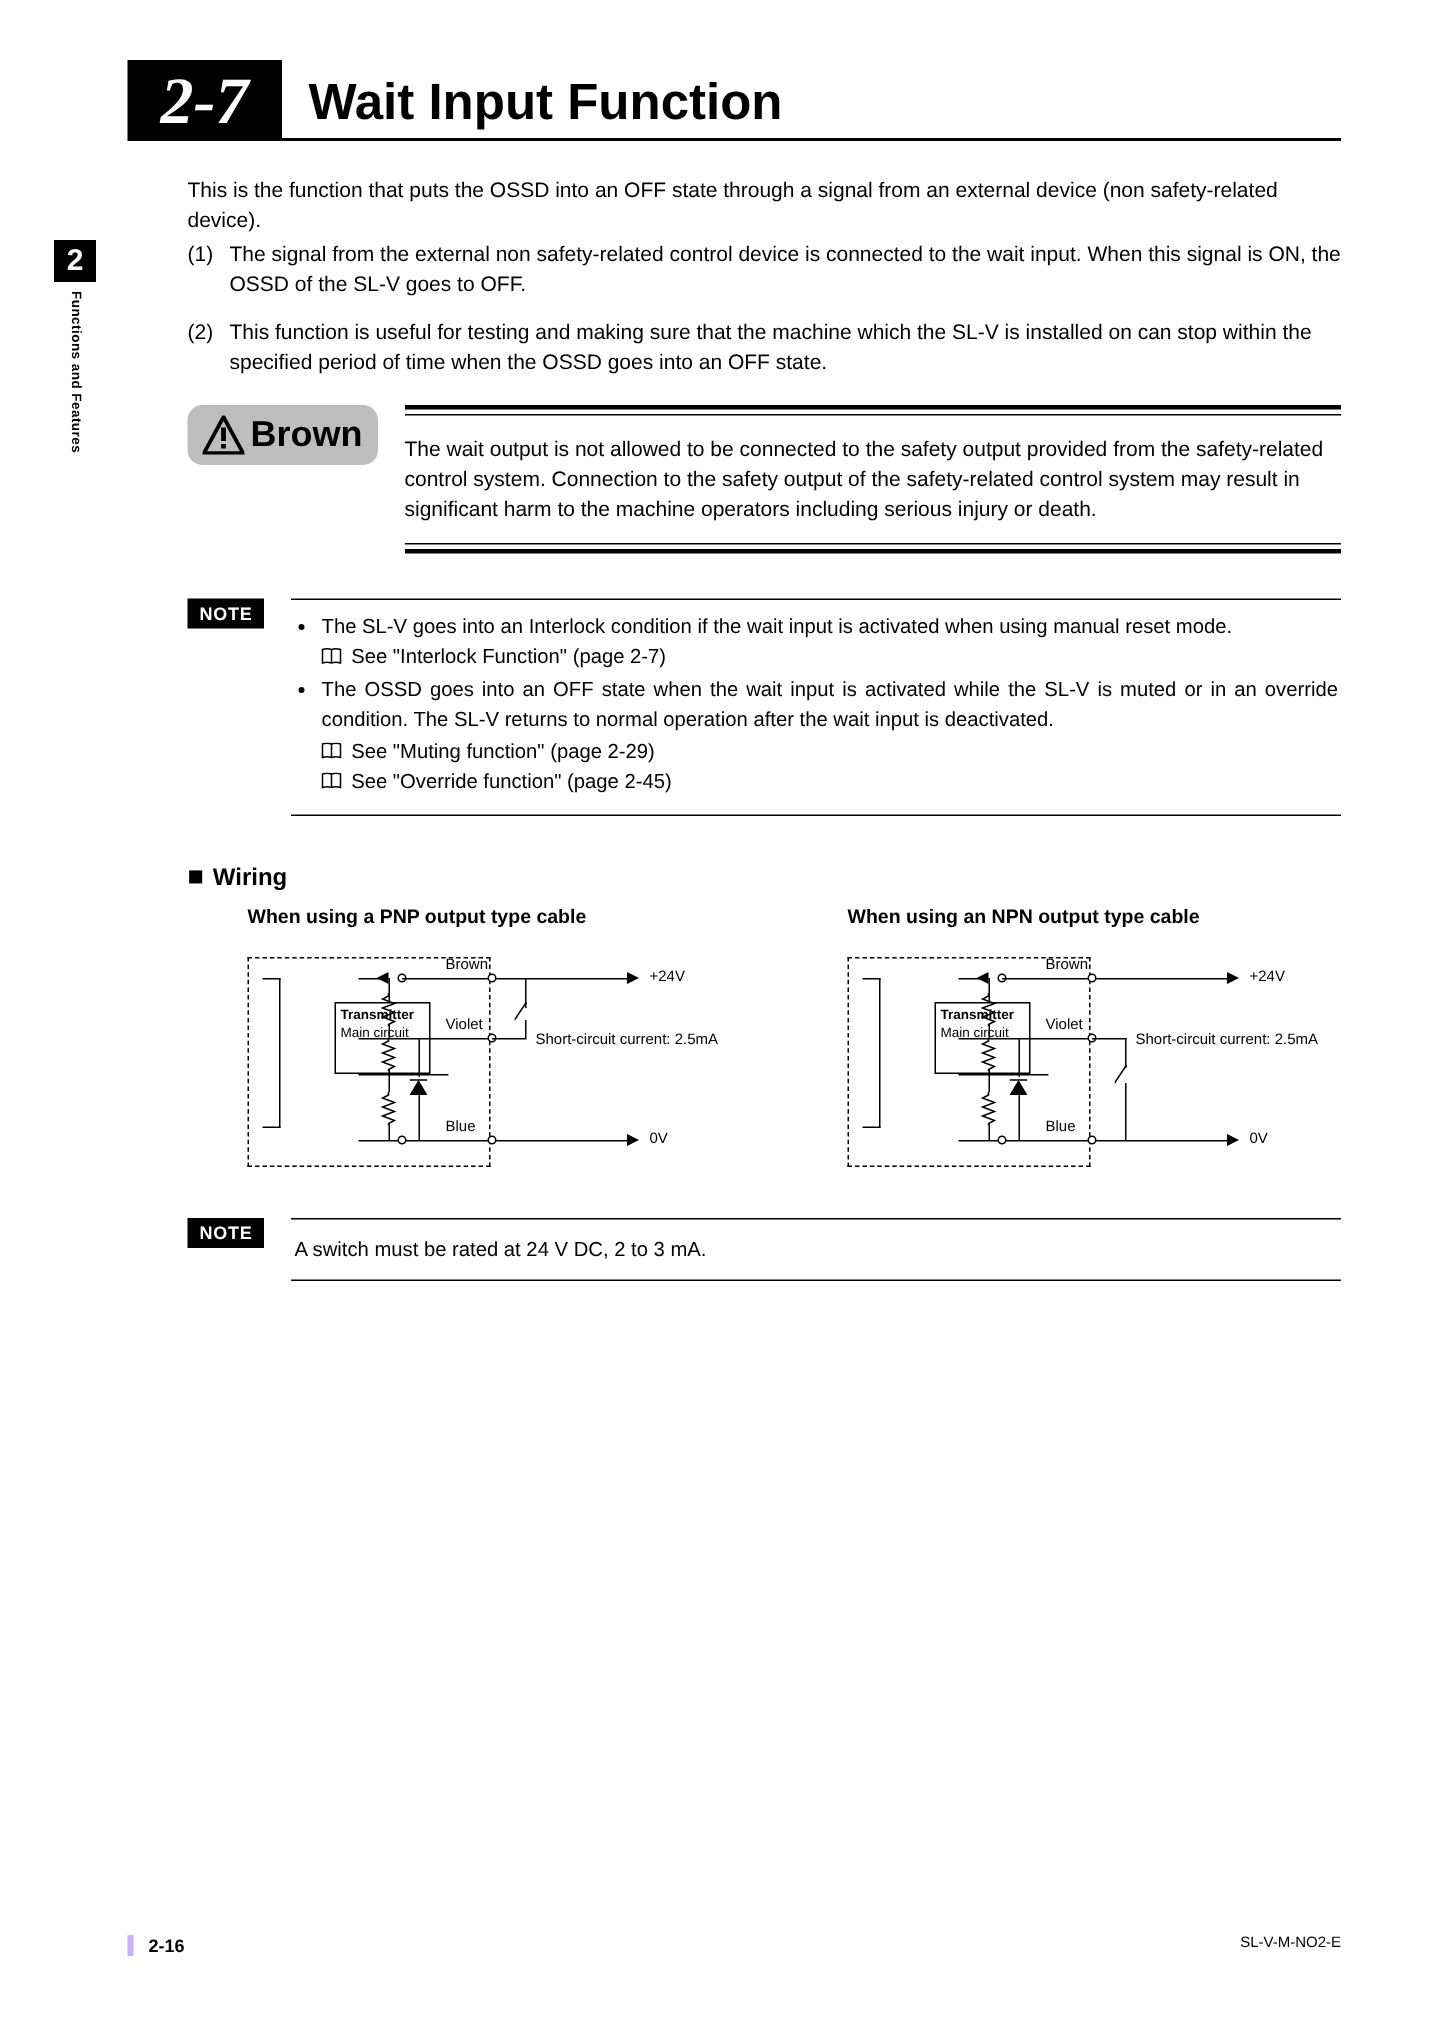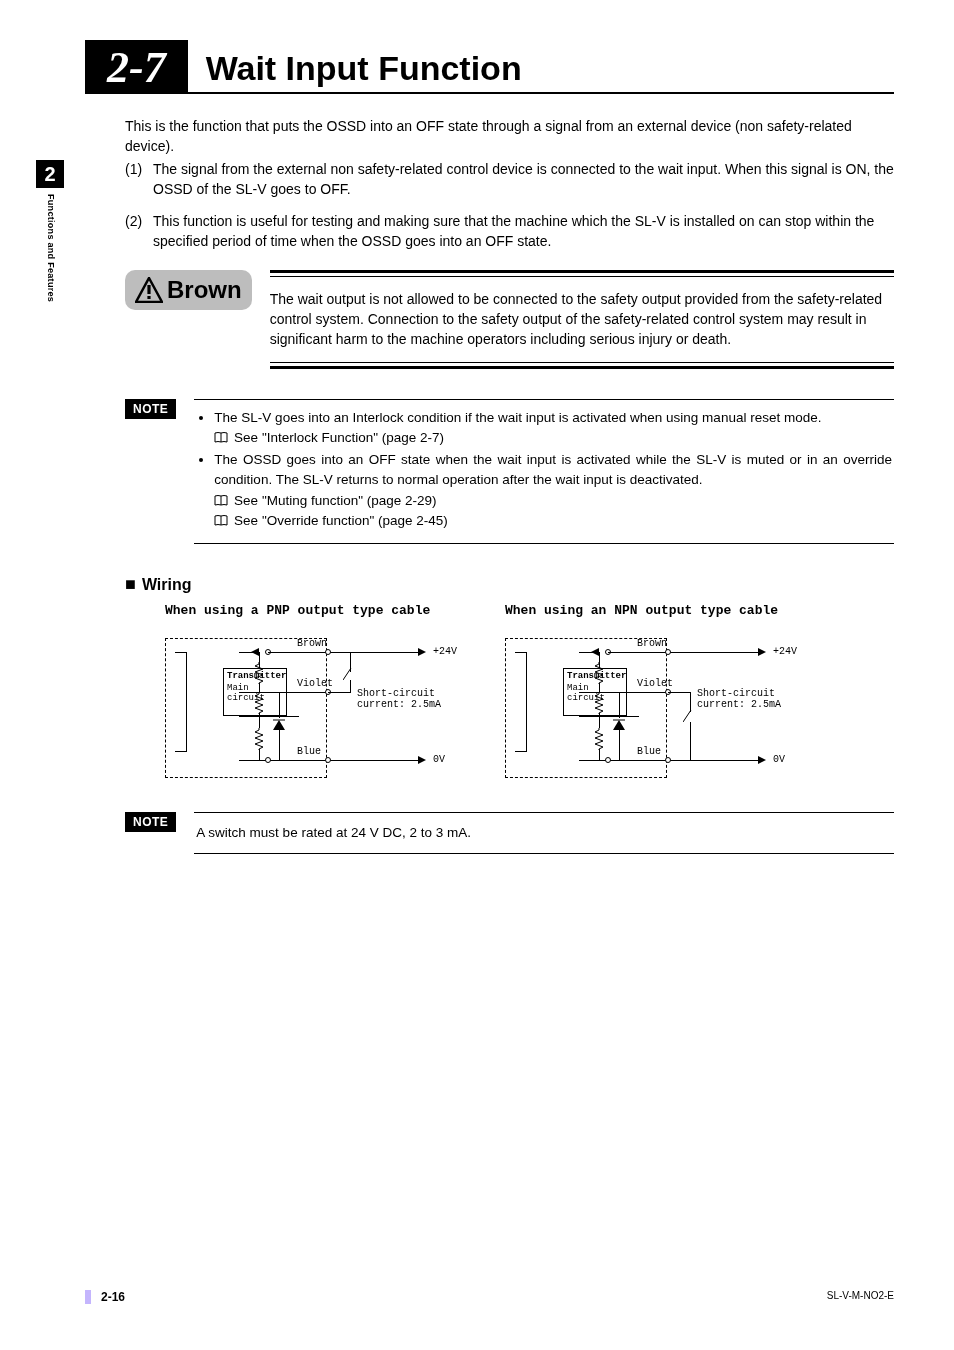--- a/index.html
+++ b/index.html
@@ -151,21 +151,21 @@
   .note-text ul { margin: 0; padding-left: 18px; }
   .note-text li { margin-bottom: 2px; text-align: justify; }
   .book-icon {
     display: inline-block;
     width: 14px;
     vertical-align: -2px;
     margin-right: 2px;
   }
 
   
-  .wiring-row { display: flex; margin-top: 8px; margin-left: 40px; font-family: Liberation Mono, monospace; }
+  .wiring-row { display: flex; gap: 60px; margin-top: 8px; margin-left: 40px; }
   .wiring-col { flex: 0 0 340px; }
   .wiring-caption { font-weight: bold; font-size: 13px; margin-bottom: 10px; }
   .diagram-box {
     position: relative;
     width: 320px;
     height: 160px;
     font-size: 10px;
   }
   .dashed-box {
     position: absolute;
@@ -213,21 +213,21 @@
   
   .footer {
     position: absolute;
     bottom: 46px;
     left: 85px;
     right: 60px;
     display: flex;
     justify-content: space-between;
     font-size: 12px;
   }
-  .footer .pnum { font-weight: bold; border-left: 6px solid #c4b5fd; padding-left: 10px; }
+  .footer .pnum { font-weight: bold; border-left: 4px solid #c4b5fd; padding-left: 10px; }
   .footer .docid { font-size: 10px; }
 
 </style>
 </head>
 <body>
 
 <div class="page">
 
   <div class="sidebar-tab">
     <div class="chapter-square">2</div>

